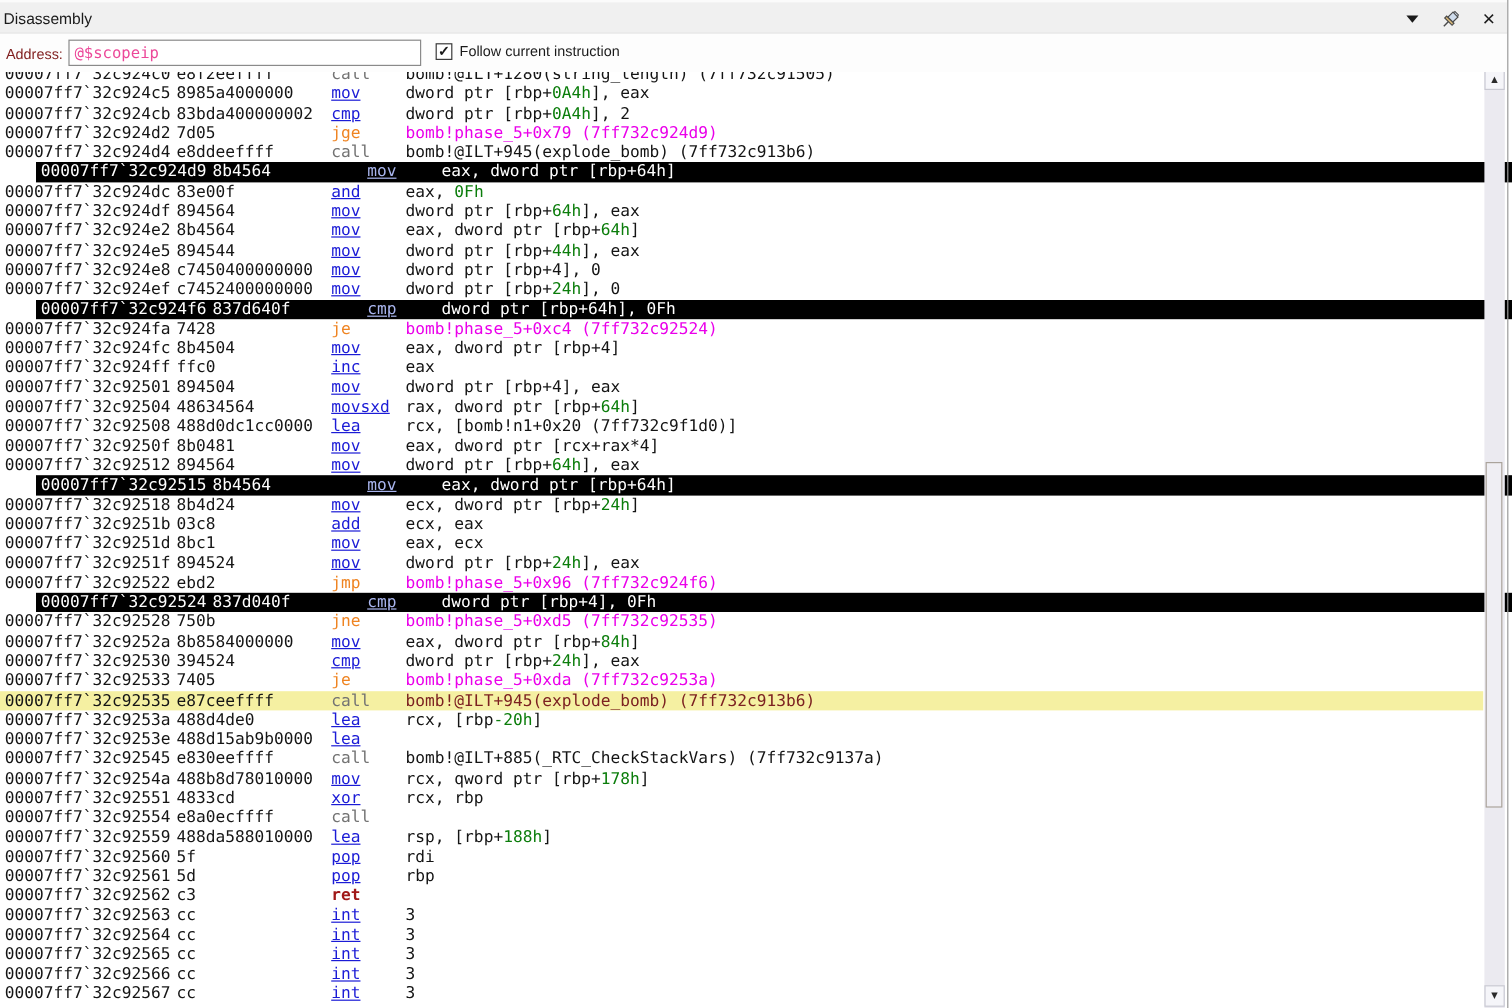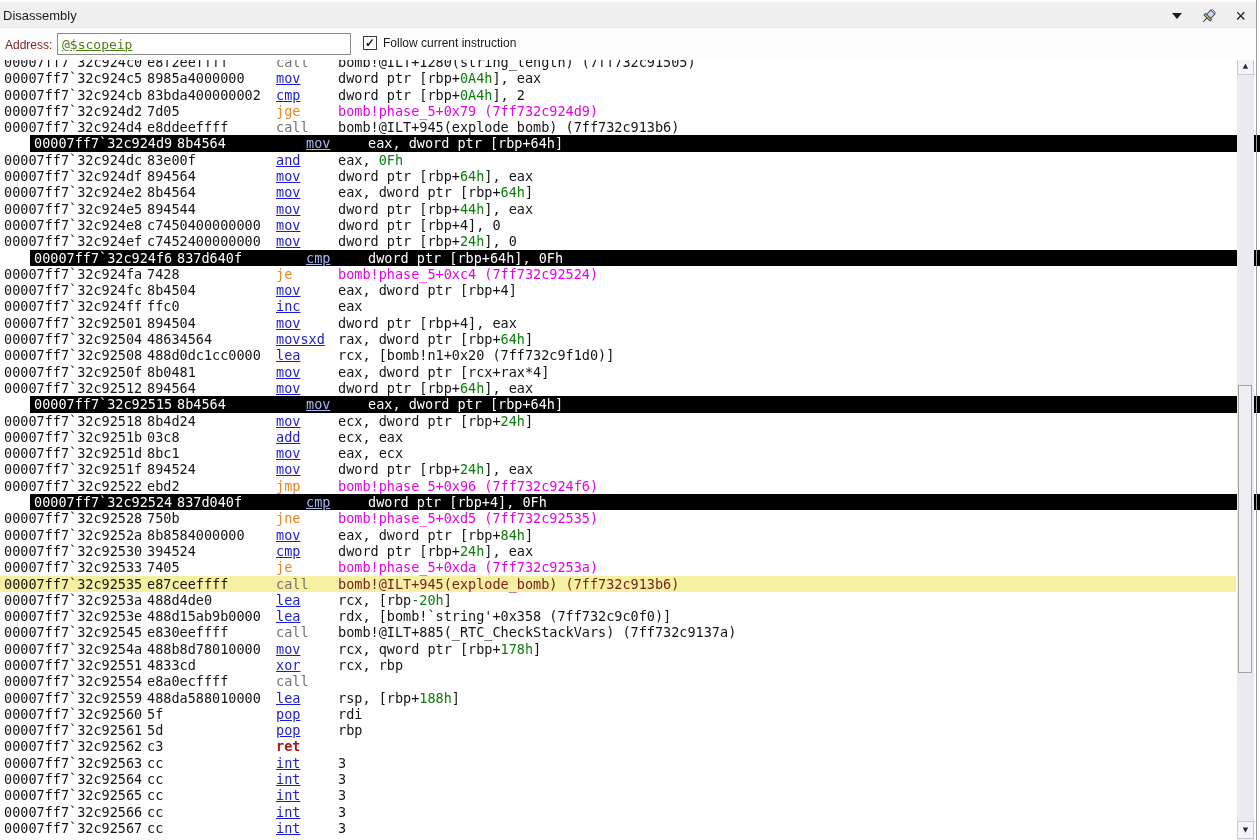--- a/index.html
+++ b/index.html
@@ -19,21 +19,21 @@
                 cursor:default; }
   .pin-btn svg { display:block; }
   .close-btn { font-size:18px; line-height:18px; color:#1a1a1a; cursor:default; }
 
   
   .toolbar { position:absolute; top:28px; left:0; width:1256px; height:32px;
              background:#fdfdfd; z-index:5; }
   .addr-label { position:absolute; left:5px; top:10px; font-size:12px; color:#7f1d1d; }
   .addr-input { position:absolute; left:57px; top:5px; width:294px; height:22px;
                 border:1px solid #8a8a8a; background:#ffffff; padding:0 4px;
-                font-family:"DejaVu Sans Mono", monospace; font-size:13px; color:#4d7c0f;text-decoration:underline; }
+                font-family:"DejaVu Sans Mono", monospace; font-size:13px; color:#ec4899; }
   .chk-wrap { position:absolute; left:363px; top:8px; display:flex; align-items:center; gap:6px; }
   .chk-box { width:14px; height:14px; border:1px solid #3a3a3a; background:#ffffff;
              display:flex; align-items:center; justify-content:center;
              font-size:12px; font-weight:bold; color:#1a1a1a; }
   .chk-label { font-size:12px; color:#1a1a1a; }
 
   
   .rows { position:absolute; top:54px; left:0; width:1236px; z-index:1; }
   .row { position:relative; height:16.3px; line-height:16.3px; width:1236px;
          font-family:"DejaVu Sans Mono", monospace; font-size:13.5px;
@@ -103,21 +103,21 @@
       <div class="row"><span class="addr">00007ff7`32c9251d</span><span class="bytes">8bc1</span><span class="mn b">mov</span><span class="ops"><span class="sg p">eax, ecx</span></span></div>
       <div class="row"><span class="addr">00007ff7`32c9251f</span><span class="bytes">894524</span><span class="mn b">mov</span><span class="ops"><span class="sg p">dword ptr [rbp+</span><span class="sg g">24h</span><span class="sg p">], eax</span></span></div>
       <div class="row"><span class="addr">00007ff7`32c92522</span><span class="bytes">ebd2</span><span class="mn j">jmp</span><span class="ops"><span class="sg m">bomb!phase_5+0x96 (7ff732c924f6)</span></span></div>
       <div class="row hlm"><span class="addr">00007ff7`32c92524</span><span class="bytes">837d040f</span><span class="mn b">cmp</span><span class="ops"><span class="sg p">dword ptr [rbp+4], </span><span class="sg g">0Fh</span></span></div>
       <div class="row"><span class="addr">00007ff7`32c92528</span><span class="bytes">750b</span><span class="mn j">jne</span><span class="ops"><span class="sg m">bomb!phase_5+0xd5 (7ff732c92535)</span></span></div>
       <div class="row"><span class="addr">00007ff7`32c9252a</span><span class="bytes">8b8584000000</span><span class="mn b">mov</span><span class="ops"><span class="sg p">eax, dword ptr [rbp+</span><span class="sg g">84h</span><span class="sg p">]</span></span></div>
       <div class="row"><span class="addr">00007ff7`32c92530</span><span class="bytes">394524</span><span class="mn b">cmp</span><span class="ops"><span class="sg p">dword ptr [rbp+</span><span class="sg g">24h</span><span class="sg p">], eax</span></span></div>
       <div class="row"><span class="addr">00007ff7`32c92533</span><span class="bytes">7405</span><span class="mn j">je</span><span class="ops"><span class="sg m">bomb!phase_5+0xda (7ff732c9253a)</span></span></div>
       <div class="row hly"><span class="addr">00007ff7`32c92535</span><span class="bytes">e87ceeffff</span><span class="mn c">call</span><span class="ops"><span class="sg p">bomb!@ILT+945(explode_bomb) (7ff732c913b6)</span></span></div>
       <div class="row"><span class="addr">00007ff7`32c9253a</span><span class="bytes">488d4de0</span><span class="mn b">lea</span><span class="ops"><span class="sg p">rcx, [rbp</span><span class="sg g">-20h</span><span class="sg p">]</span></span></div>
-      <div class="row"><span class="addr">00007ff7`32c9253e</span><span class="bytes">488d15ab9b0000</span><span class="mn b">lea</span><span class="ops"><span class="sg p">rdx, [bomb!`string'+0x358 (7ff732c9c0f0)]</span></span></div>
+      <div class="row"><span class="addr">00007ff7`32c9253e</span><span class="bytes">488d15ab9b0000</span><span class="mn b">lea</span></div>
       <div class="row"><span class="addr">00007ff7`32c92545</span><span class="bytes">e830eeffff</span><span class="mn c">call</span><span class="ops"><span class="sg p">bomb!@ILT+885(_RTC_CheckStackVars) (7ff732c9137a)</span></span></div>
       <div class="row"><span class="addr">00007ff7`32c9254a</span><span class="bytes">488b8d78010000</span><span class="mn b">mov</span><span class="ops"><span class="sg p">rcx, qword ptr [rbp+</span><span class="sg g">178h</span><span class="sg p">]</span></span></div>
       <div class="row"><span class="addr">00007ff7`32c92551</span><span class="bytes">4833cd</span><span class="mn b">xor</span><span class="ops"><span class="sg p">rcx, rbp</span></span></div>
       <div class="row"><span class="addr">00007ff7`32c92554</span><span class="bytes">e8a0ecffff</span><span class="mn c">call</span></div>
       <div class="row"><span class="addr">00007ff7`32c92559</span><span class="bytes">488da588010000</span><span class="mn b">lea</span><span class="ops"><span class="sg p">rsp, [rbp+</span><span class="sg g">188h</span><span class="sg p">]</span></span></div>
       <div class="row"><span class="addr">00007ff7`32c92560</span><span class="bytes">5f</span><span class="mn b">pop</span><span class="ops"><span class="sg p">rdi</span></span></div>
       <div class="row"><span class="addr">00007ff7`32c92561</span><span class="bytes">5d</span><span class="mn b">pop</span><span class="ops"><span class="sg p">rbp</span></span></div>
       <div class="row"><span class="addr">00007ff7`32c92562</span><span class="bytes">c3</span><span class="mn r">ret</span><span class="ops"></span></div>
       <div class="row"><span class="addr">00007ff7`32c92563</span><span class="bytes">cc</span><span class="mn b">int</span><span class="ops"><span class="sg p">3</span></span></div>
       <div class="row"><span class="addr">00007ff7`32c92564</span><span class="bytes">cc</span><span class="mn b">int</span><span class="ops"><span class="sg p">3</span></span></div>

